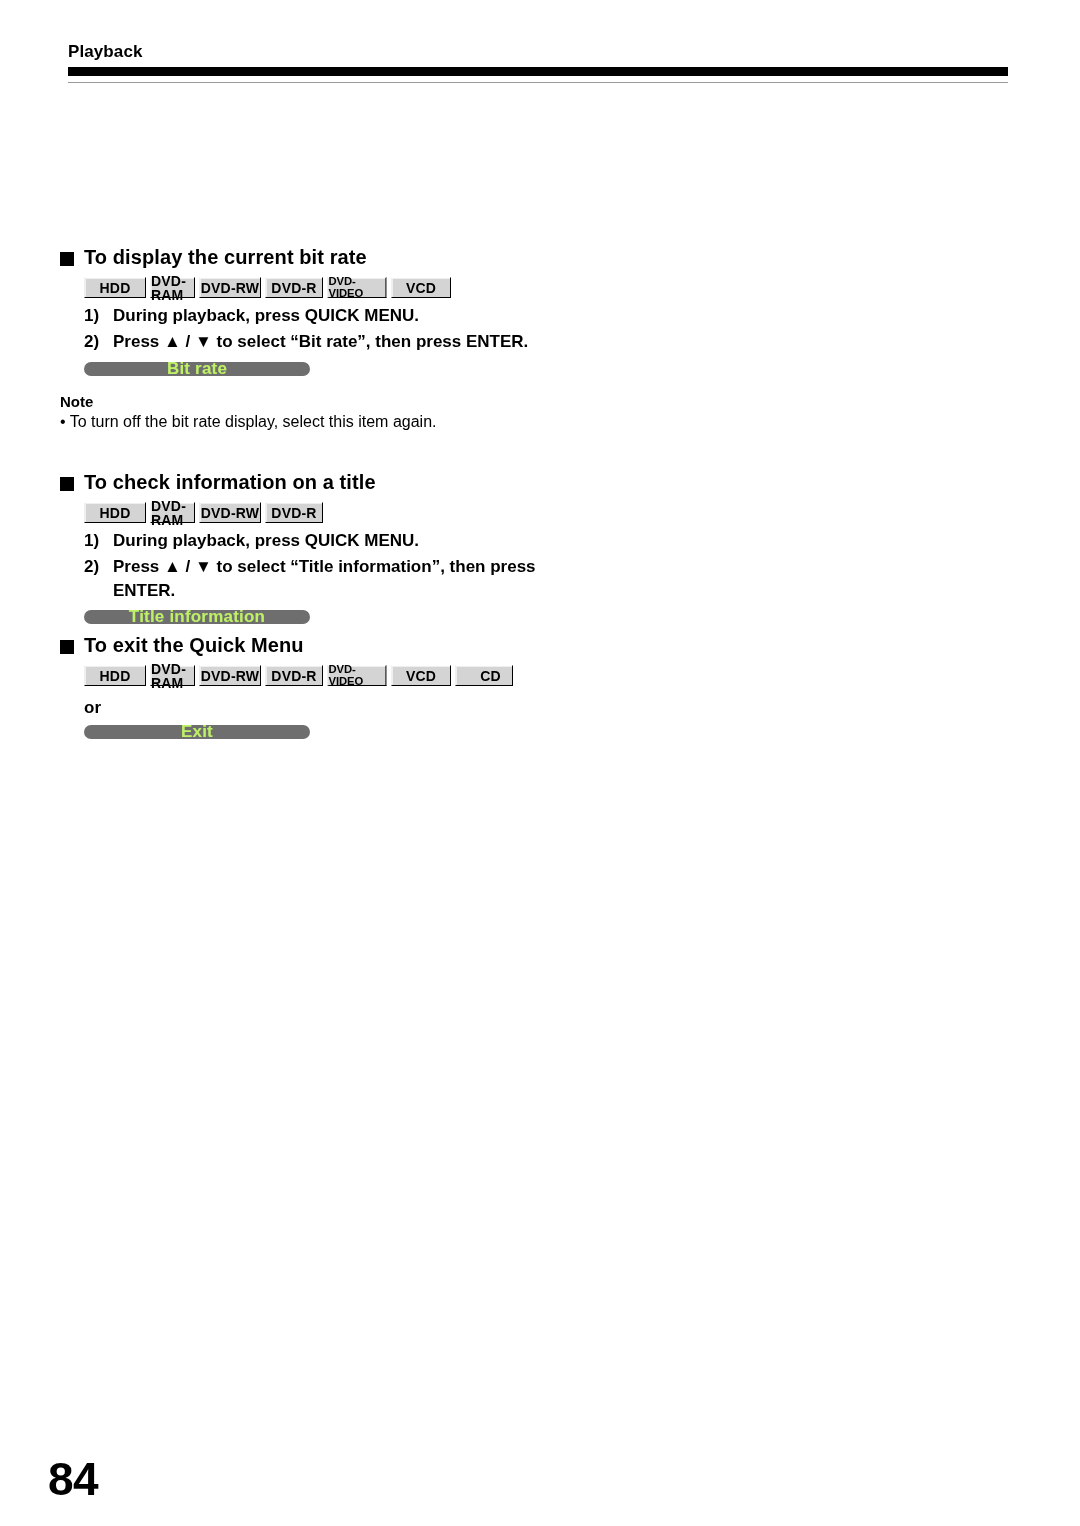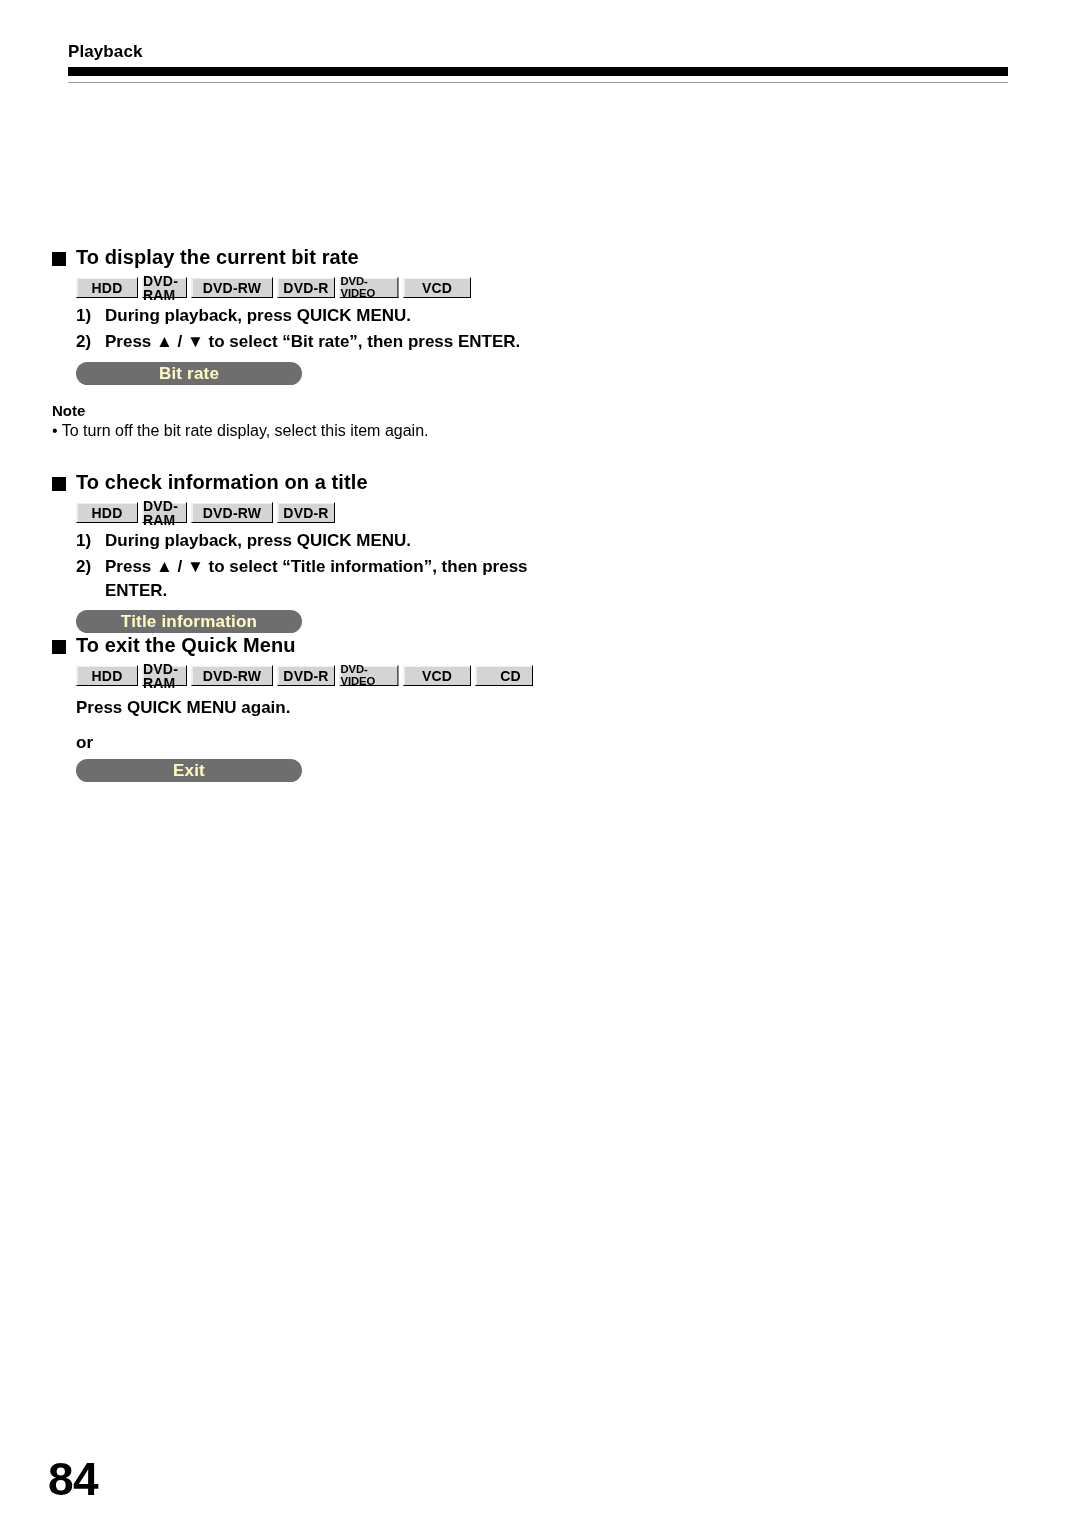--- a/index.html
+++ b/index.html
@@ -53,21 +53,21 @@
     position: absolute;
     left: 68px;
     top: 88px;
     font-size: 19px;
     font-weight: bold;
     letter-spacing: 0.1px;
   }
 
   .section {
     position: absolute;
-    left: 52px;
+    left: 60px;
   }
 
   
   .sec-head {
     display: flex;
     align-items: center;
     gap: 10px;
     margin: 0;
     font-size: 20px;
     font-weight: bold;
@@ -104,24 +104,24 @@
     align-items: center;
     justify-content: center;
     font-weight: bold;
     font-size: 14px;
     letter-spacing: 0.2px;
     color: #000000;
     line-height: 1;
   }
   .badge.w-hdd      { width: 62px; }
   .badge.w-dvdram   { width: 45px; }
-  .badge.w-dvdrw    { width: 82px; }
+  .badge.w-dvdrw    { width: 62px; }
   .badge.w-dvdr     { width: 58px; }
   .badge.w-dvdvideo { width: 60px; font-size: 11.5px; letter-spacing: -0.1px; transform: scaleX(0.98); }
-  .badge.w-vcd      { width: 68px; }
+  .badge.w-vcd      { width: 60px; }
   .badge.w-cd       { width: 58px; padding-left: 13px; }
 
   
   .steps {
     margin: 6px 0 0 24px;
     font-size: 17px;
     font-weight: bold;
     line-height: 1.42;
   }
   .step {
@@ -144,24 +144,24 @@
     font-size: 17px;
     font-weight: bold;
     line-height: 1.5;
   }
   .plain-line.gap-top { margin-top: 9px; }
 
   
   .osd-pill {
     margin-left: 24px;
     width: 226px;
-    height: 23px;
+    height: 14px;
     border-radius: 11.5px;
     background: #6e6e6e;
-    color: #fef9c3;
+    color: #bef264;
     display: flex;
     align-items: center;
     justify-content: center;
     font-size: 17px;
     font-weight: bold;
     letter-spacing: 0.2px;
     text-shadow: 0 0 1px rgba(255,255,255,0.15);
   }
 
   
@@ -267,21 +267,20 @@
     <div class="badge-row">
       <span class="badge w-hdd">HDD</span>
       <span class="badge w-dvdram">DVD-RAM</span>
       <span class="badge w-dvdrw">DVD-RW</span>
       <span class="badge w-dvdr">DVD-R</span>
       <span class="badge w-dvdvideo">DVD-VIDEO</span>
       <span class="badge w-vcd">VCD</span>
       <span class="badge w-cd">CD</span>
     </div>
 
-    <p class="plain-line gap-top">Press QUICK MENU again.</p>
     <p class="plain-line gap-top">or</p>
 
     <div class="osd-pill" style="margin-top:4px;">Exit</div>
   </div>
 
   <div class="page-number">84</div>
 
 </div>
 
 </body></html>

